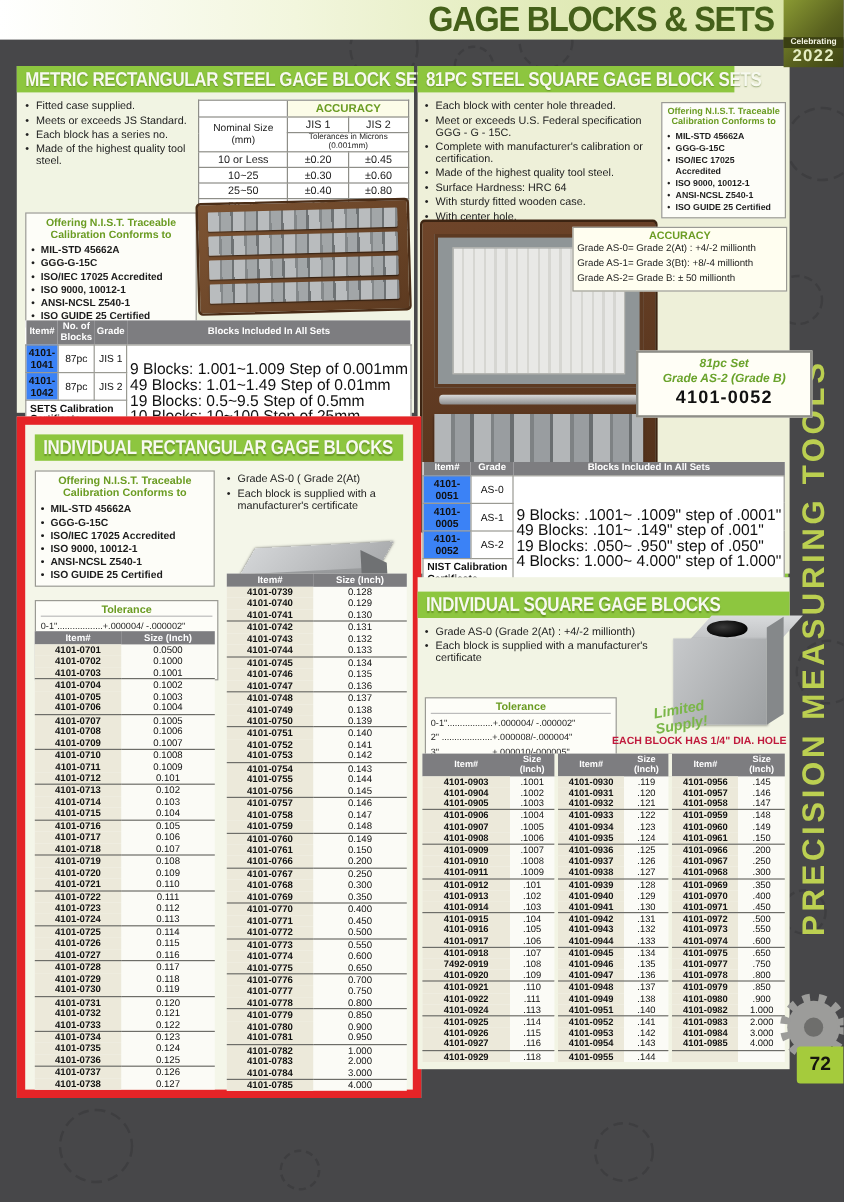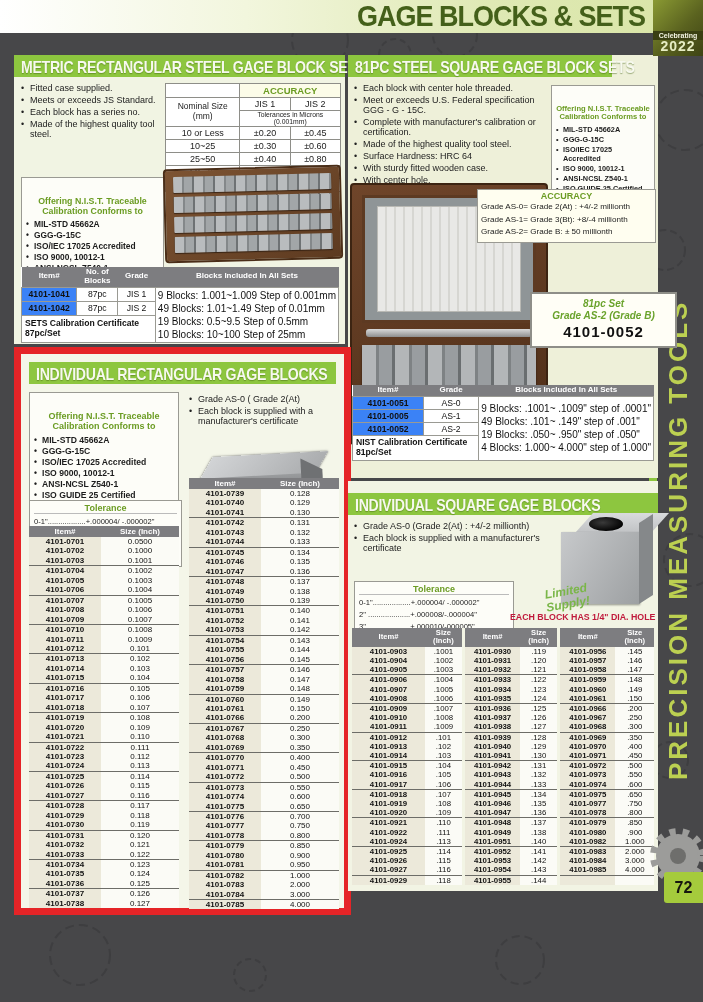--- a/index.html
+++ b/index.html
@@ -36,21 +36,21 @@
   .sec-head { position:absolute; background:#8dc63f; color:#f7f9ef; font-weight:bold;
     display:flex; align-items:center; padding-left:7px; height:22px;
     text-shadow:0 1px 1px rgba(60,90,10,.45); white-space:nowrap; }
   .sec-head span { display:inline-block; transform:scaleX(.94) scaleY(1.12); transform-origin:left center; font-size:15px; letter-spacing:-.3px; }
 
   ul.bullets { list-style:none; }
   ul.bullets li { position:relative; padding-left:9px; margin-bottom:2px; color:#222; }
   ul.bullets li::before { content:"•"; position:absolute; left:0; top:0; color:#222; }
 
   
-  .nist { position:absolute; background:#fdfdf8; border:1px solid #9a9a93; padding:19px 4px; }
+  .nist { position:absolute; background:#fdfdf8; border:1px solid #9a9a93; padding:3px 4px; }
   .nist .nt { color:#6b9c23; font-weight:bold; text-align:center; line-height:1.1; margin-bottom:3px; }
   .nist ul { list-style:none; }
   .nist ul li { position:relative; padding-left:8px; margin-bottom:1px; color:#1c1c1c; font-weight:bold; }
   .nist ul li::before { content:"•"; position:absolute; left:0; }
 
   
   .tol { position:absolute; background:#fdfdf8; border:1px solid #9a9a93; padding:2px 4px; }
   .tol .tt { color:#6b9c23; font-weight:bold; text-align:center; font-size:9px; border-bottom:1px solid #bbb; margin-bottom:2px; }
   .tol ul { list-style:none; }
   .tol ul li { font-size:7.6px; color:#222; line-height:12px; white-space:nowrap; }
@@ -75,21 +75,21 @@
   .sec-metric .nist ul li { font-size:8.4px; }
 
   
   .combo { position:absolute; border-collapse:collapse; background:#fff; }
   .combo th { background:#7d7d80; color:#fff; font-size:8px; padding:1px 2px; line-height:1.1; }
   .combo td { border:1px solid #9a9a93; font-size:8.6px; text-align:center; padding:1px 2px; color:#111; }
   .combo td.item { background:#3b82f6; font-weight:bold; }
   .combo td.foot { text-align:left; font-weight:bold; font-size:8.6px; line-height:1.15; padding:2px 3px; }
   .combo td.blocksin { vertical-align:middle; text-align:left; }
   .combo td.blocksin ul { list-style:none; }
-  .combo td.blocksin ul li { font-size:10px; line-height:13px; white-space:nowrap; color:#111; }
+  .combo td.blocksin ul li { font-size:13px; line-height:13px; white-space:nowrap; color:#111; }
   .tbl-metric { left:7px; top:212px; width:318px; }
   .tbl-81 { left:4px; top:330px; width:302px; }
 
   
   .sec-81 { left:348px; top:55px; width:310px; height:423px; background:#eef0d9; }
   .sec-81 .sec-head { left:0; top:0; width:264px; }
   .sec-81 .bullets { position:absolute; left:6px; top:28px; width:196px; font-size:9px; }
   .sec-81 .nist { left:203px; top:30px; width:104px; }
   .sec-81 .nist .nt { font-size:7.6px; }
   .sec-81 .nist ul li { font-size:7.3px; padding-left:7px; }
@@ -941,21 +941,21 @@
           </tr>
           <tr>
             <td>4101-0918</td>
             <td>.107</td>
             <td>4101-0945</td>
             <td>.134</td>
             <td>4101-0975</td>
             <td>.650</td>
           </tr>
           <tr>
-            <td>4101-0919</td>
+            <td>7492-0919</td>
             <td>.108</td>
             <td>4101-0946</td>
             <td>.135</td>
             <td>4101-0977</td>
             <td>.750</td>
           </tr>
           <tr>
             <td>4101-0920</td>
             <td>.109</td>
             <td>4101-0947</td>

